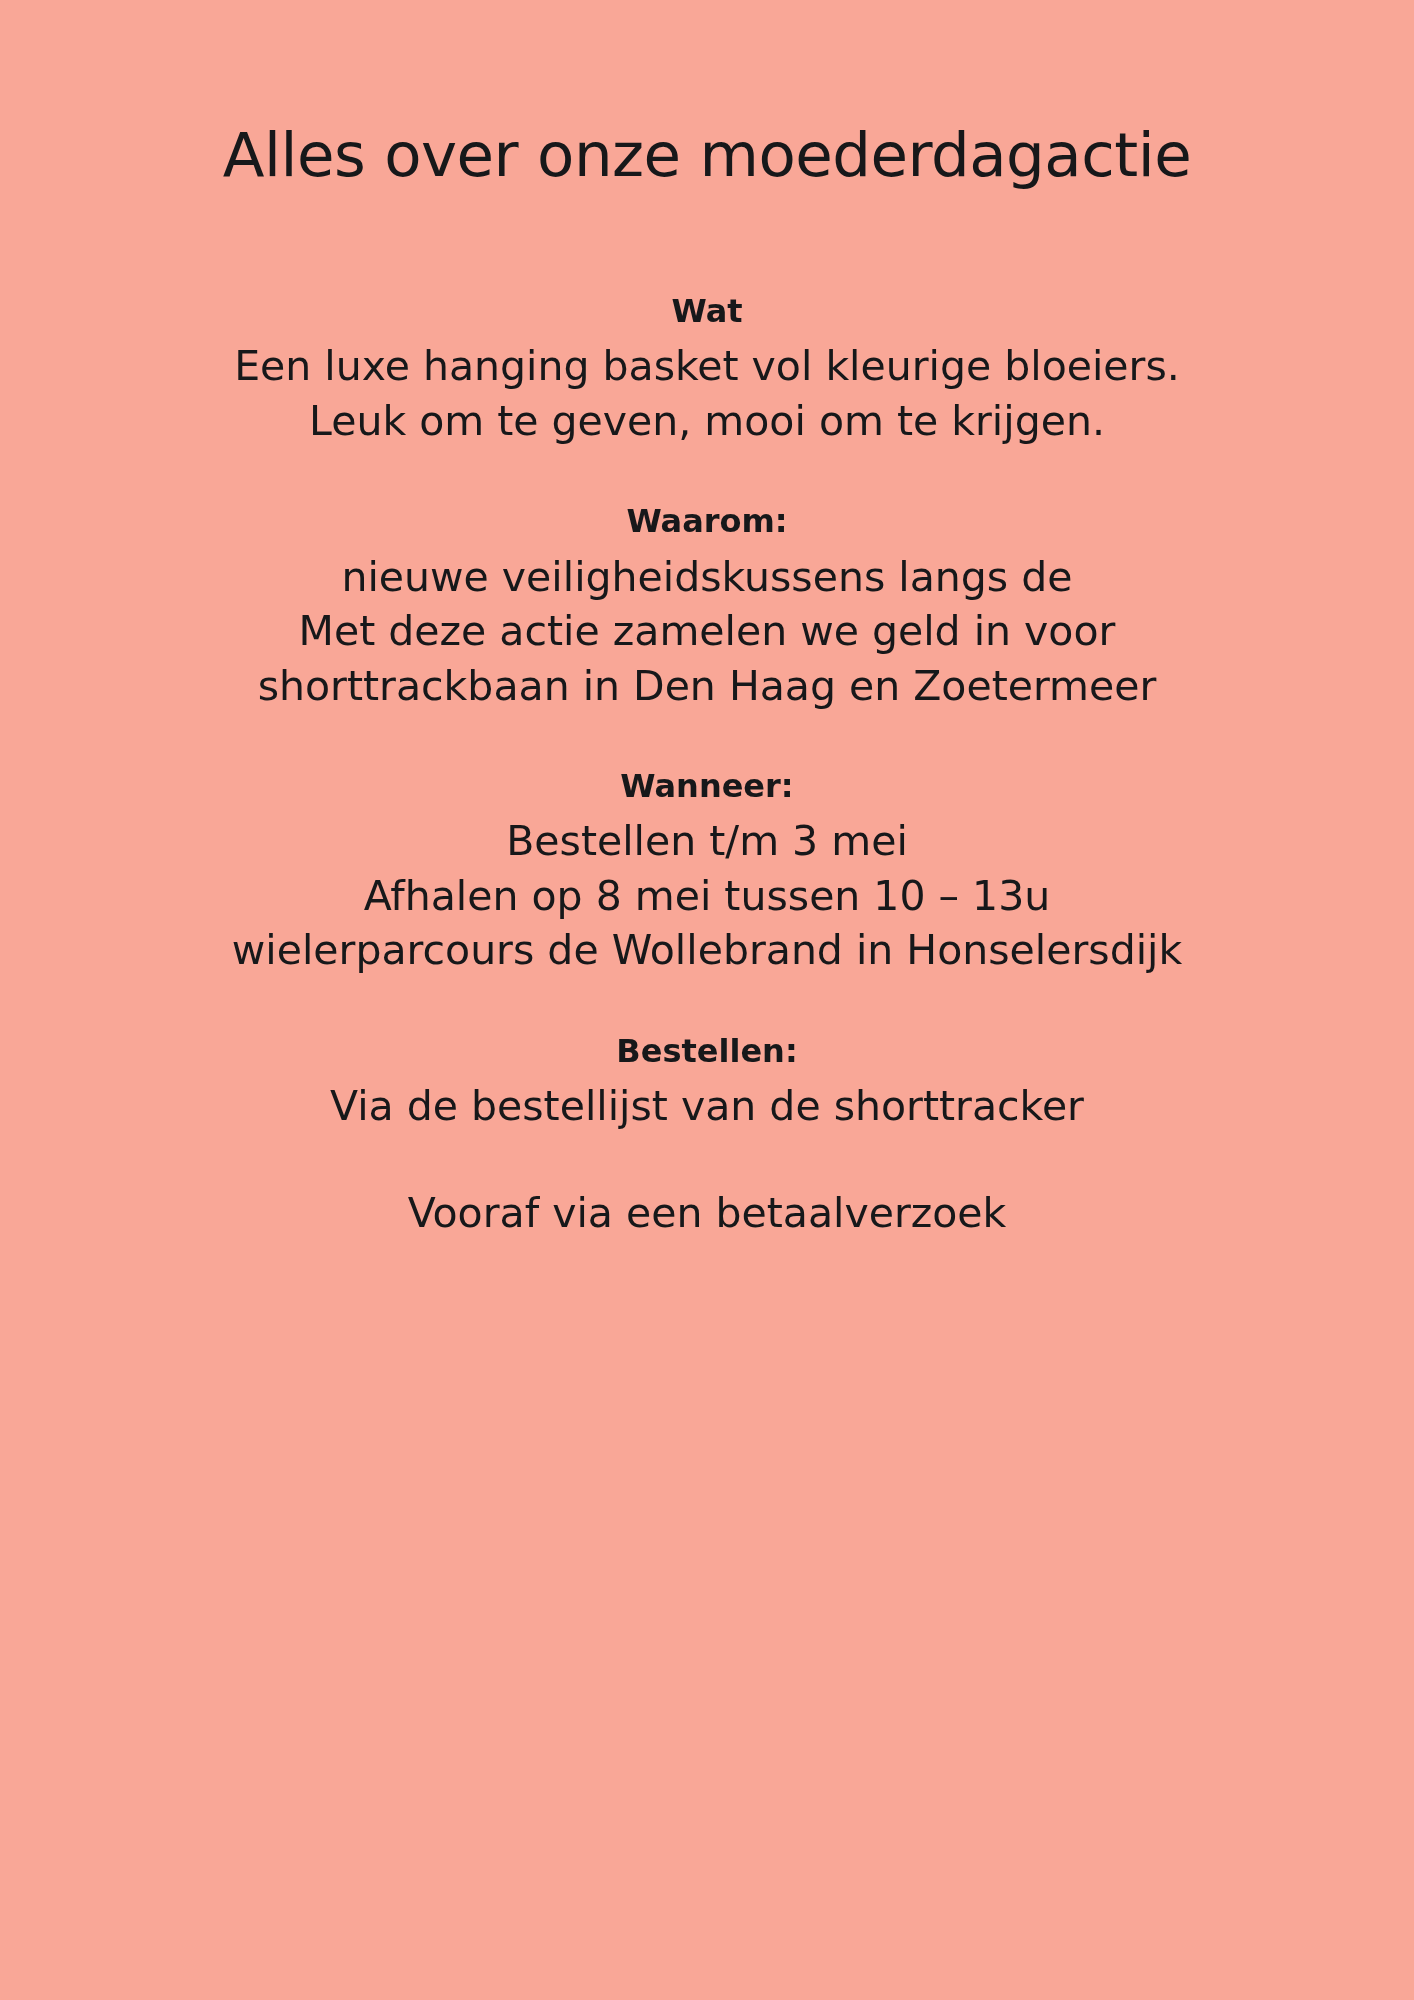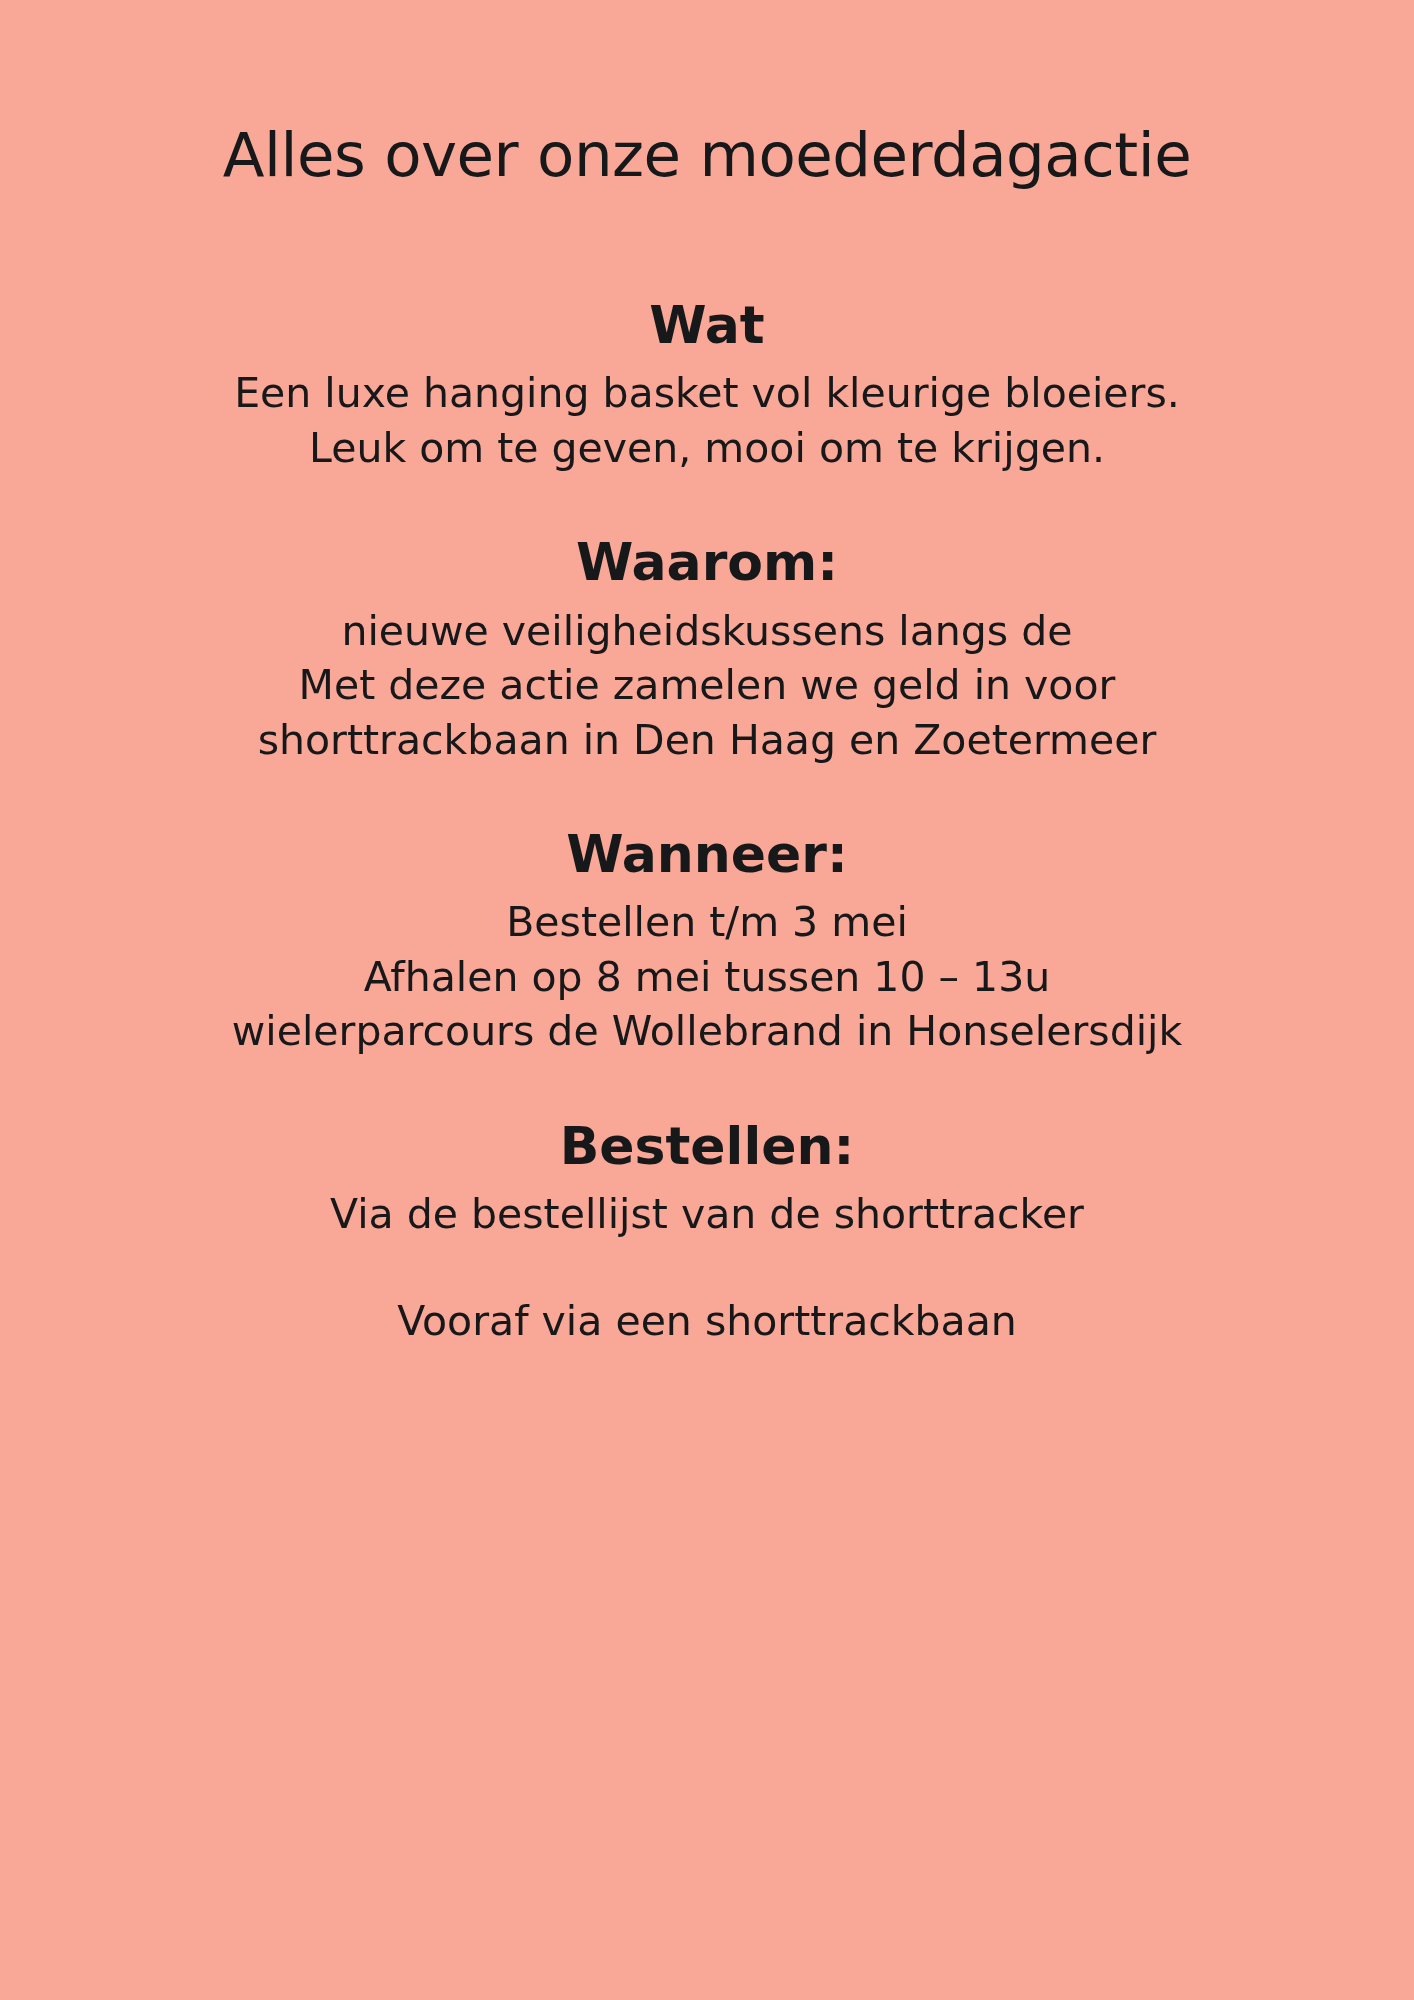--- a/index.html
+++ b/index.html
@@ -33,21 +33,21 @@
   }
   .section {
     width: 100%;
     text-align: center;
     margin-bottom: 52px;
   }
   .section:last-child {
     margin-bottom: 0;
   }
   .section-heading {
-    font-size: 52px;
+    font-size: 32px;
     font-weight: 700;
     line-height: 1.35;
     margin: 0 0 6px 0;
   }
   .section-line {
     font-size: 41px;
     font-weight: 400;
     line-height: 1.33;
     margin: 0;
   }
@@ -78,16 +78,16 @@
     <p class="section-line">Afhalen op 8 mei tussen 10 – 13u</p>
     <p class="section-line">wielerparcours de Wollebrand in Honselersdijk</p>
   </div>
 
   <div class="section">
     <div class="section-heading">Bestellen:</div>
     <p class="section-line">Via de bestellijst van de shorttracker</p>
   </div>
 
   <div class="section">
-    <p class="section-line">Vooraf via een shorttrackbaan</p>
+    <p class="section-line">Vooraf via een betaalverzoek</p>
   </div>
 
 </div>
 
 </body></html>

